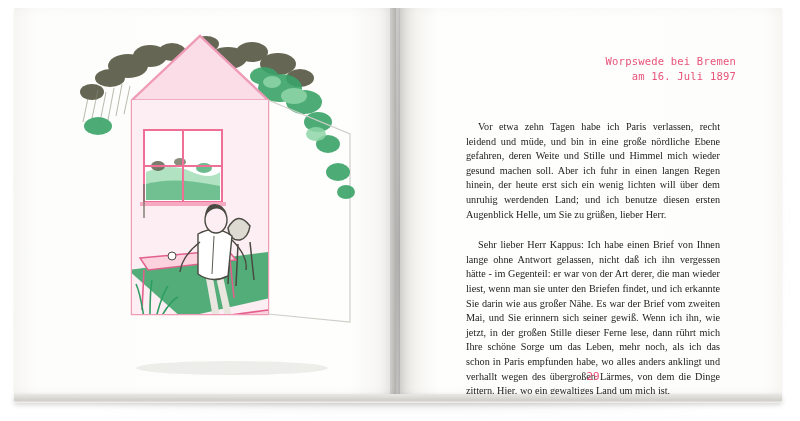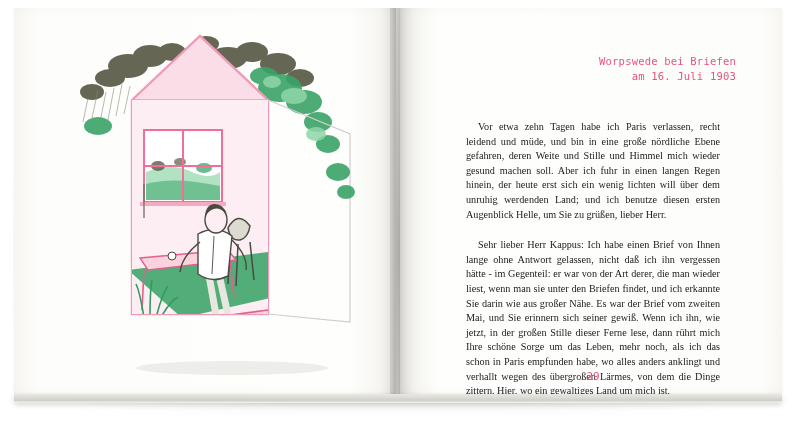--- a/index.html
+++ b/index.html
@@ -295,22 +295,22 @@
           <ellipse cx="200" cy="346" rx="96" ry="7" fill="#cfcec9" opacity="0.35"></ellipse>
         </svg>
       </div>
     </div>
 
     <div class="gutter"></div>
 
     <div class="page page-right">
       <div class="text-col">
         <div class="dateline" style="color:#e8537a">
-          <div>Worpswede bei Briefen</div>
-          <div>am 16. Juli 1903</div>
+          <div>Worpswede bei Bremen</div>
+          <div>am 16. Juli 1897</div>
         </div>
 
         <p class="body-par first-indent">Vor etwa zehn Tagen habe ich Paris verlassen, recht leidend und müde, und bin in eine große nördliche Ebene gefahren, deren Weite und Stille und Himmel mich wieder gesund machen soll. Aber ich fuhr in einen langen Regen hinein, der heute erst sich ein wenig lichten will über dem unruhig werdenden Land; und ich benutze diesen ersten Augenblick Helle, um Sie zu grüßen, lieber Herr.</p>
         <p class="body-par">Sehr lieber Herr Kappus: Ich habe einen Brief von Ihnen lange ohne Antwort gelassen, nicht daß ich ihn vergessen hätte - im Gegenteil: er war von der Art derer, die man wieder liest, wenn man sie unter den Briefen findet, und ich erkannte Sie darin wie aus großer Nähe. Es war der Brief vom zweiten Mai, und Sie erinnern sich seiner gewiß. Wenn ich ihn, wie jetzt, in der großen Stille dieser Ferne lese, dann rührt mich Ihre schöne Sorge um das Leben, mehr noch, als ich das schon in Paris empfunden habe, wo alles anders anklingt und verhallt wegen des übergroßen Lärmes, von dem die Dinge zittern. Hier, wo ein gewaltiges Land um mich ist,</p>
 
         <div class="folio" style="color:#e8537a">29</div>
       </div>
     </div>
 
     <div class="page-edge"></div>

